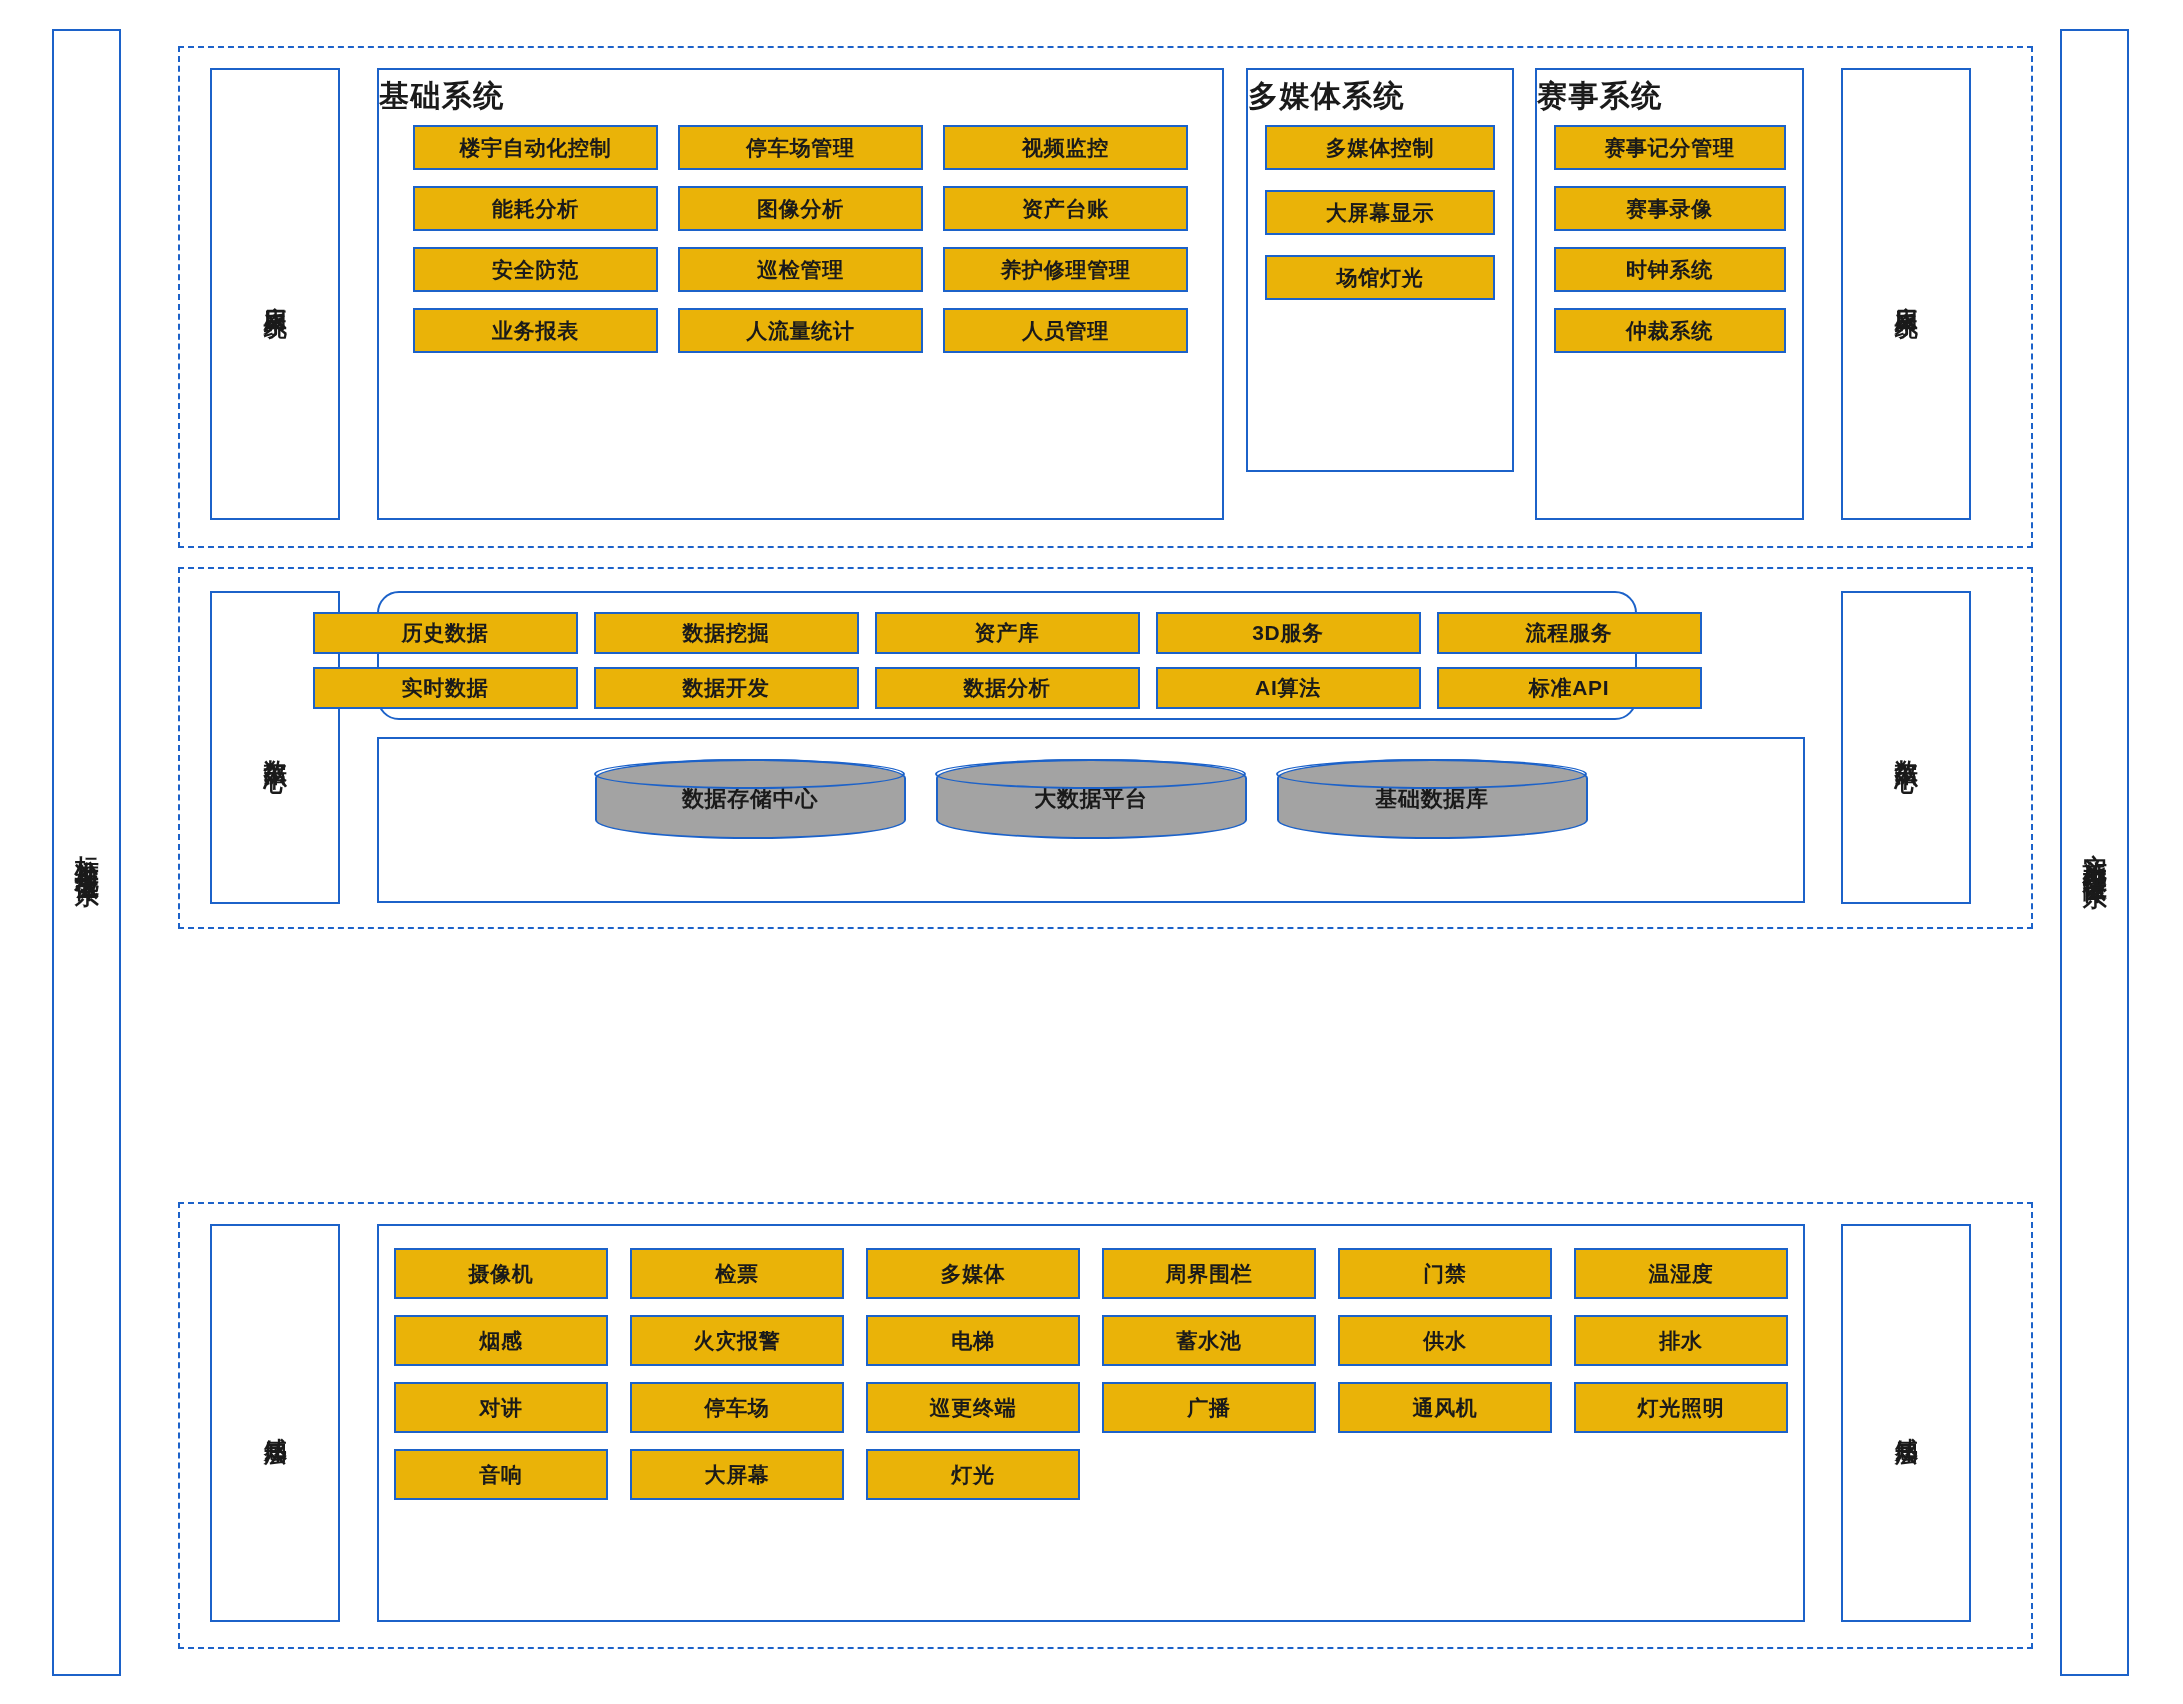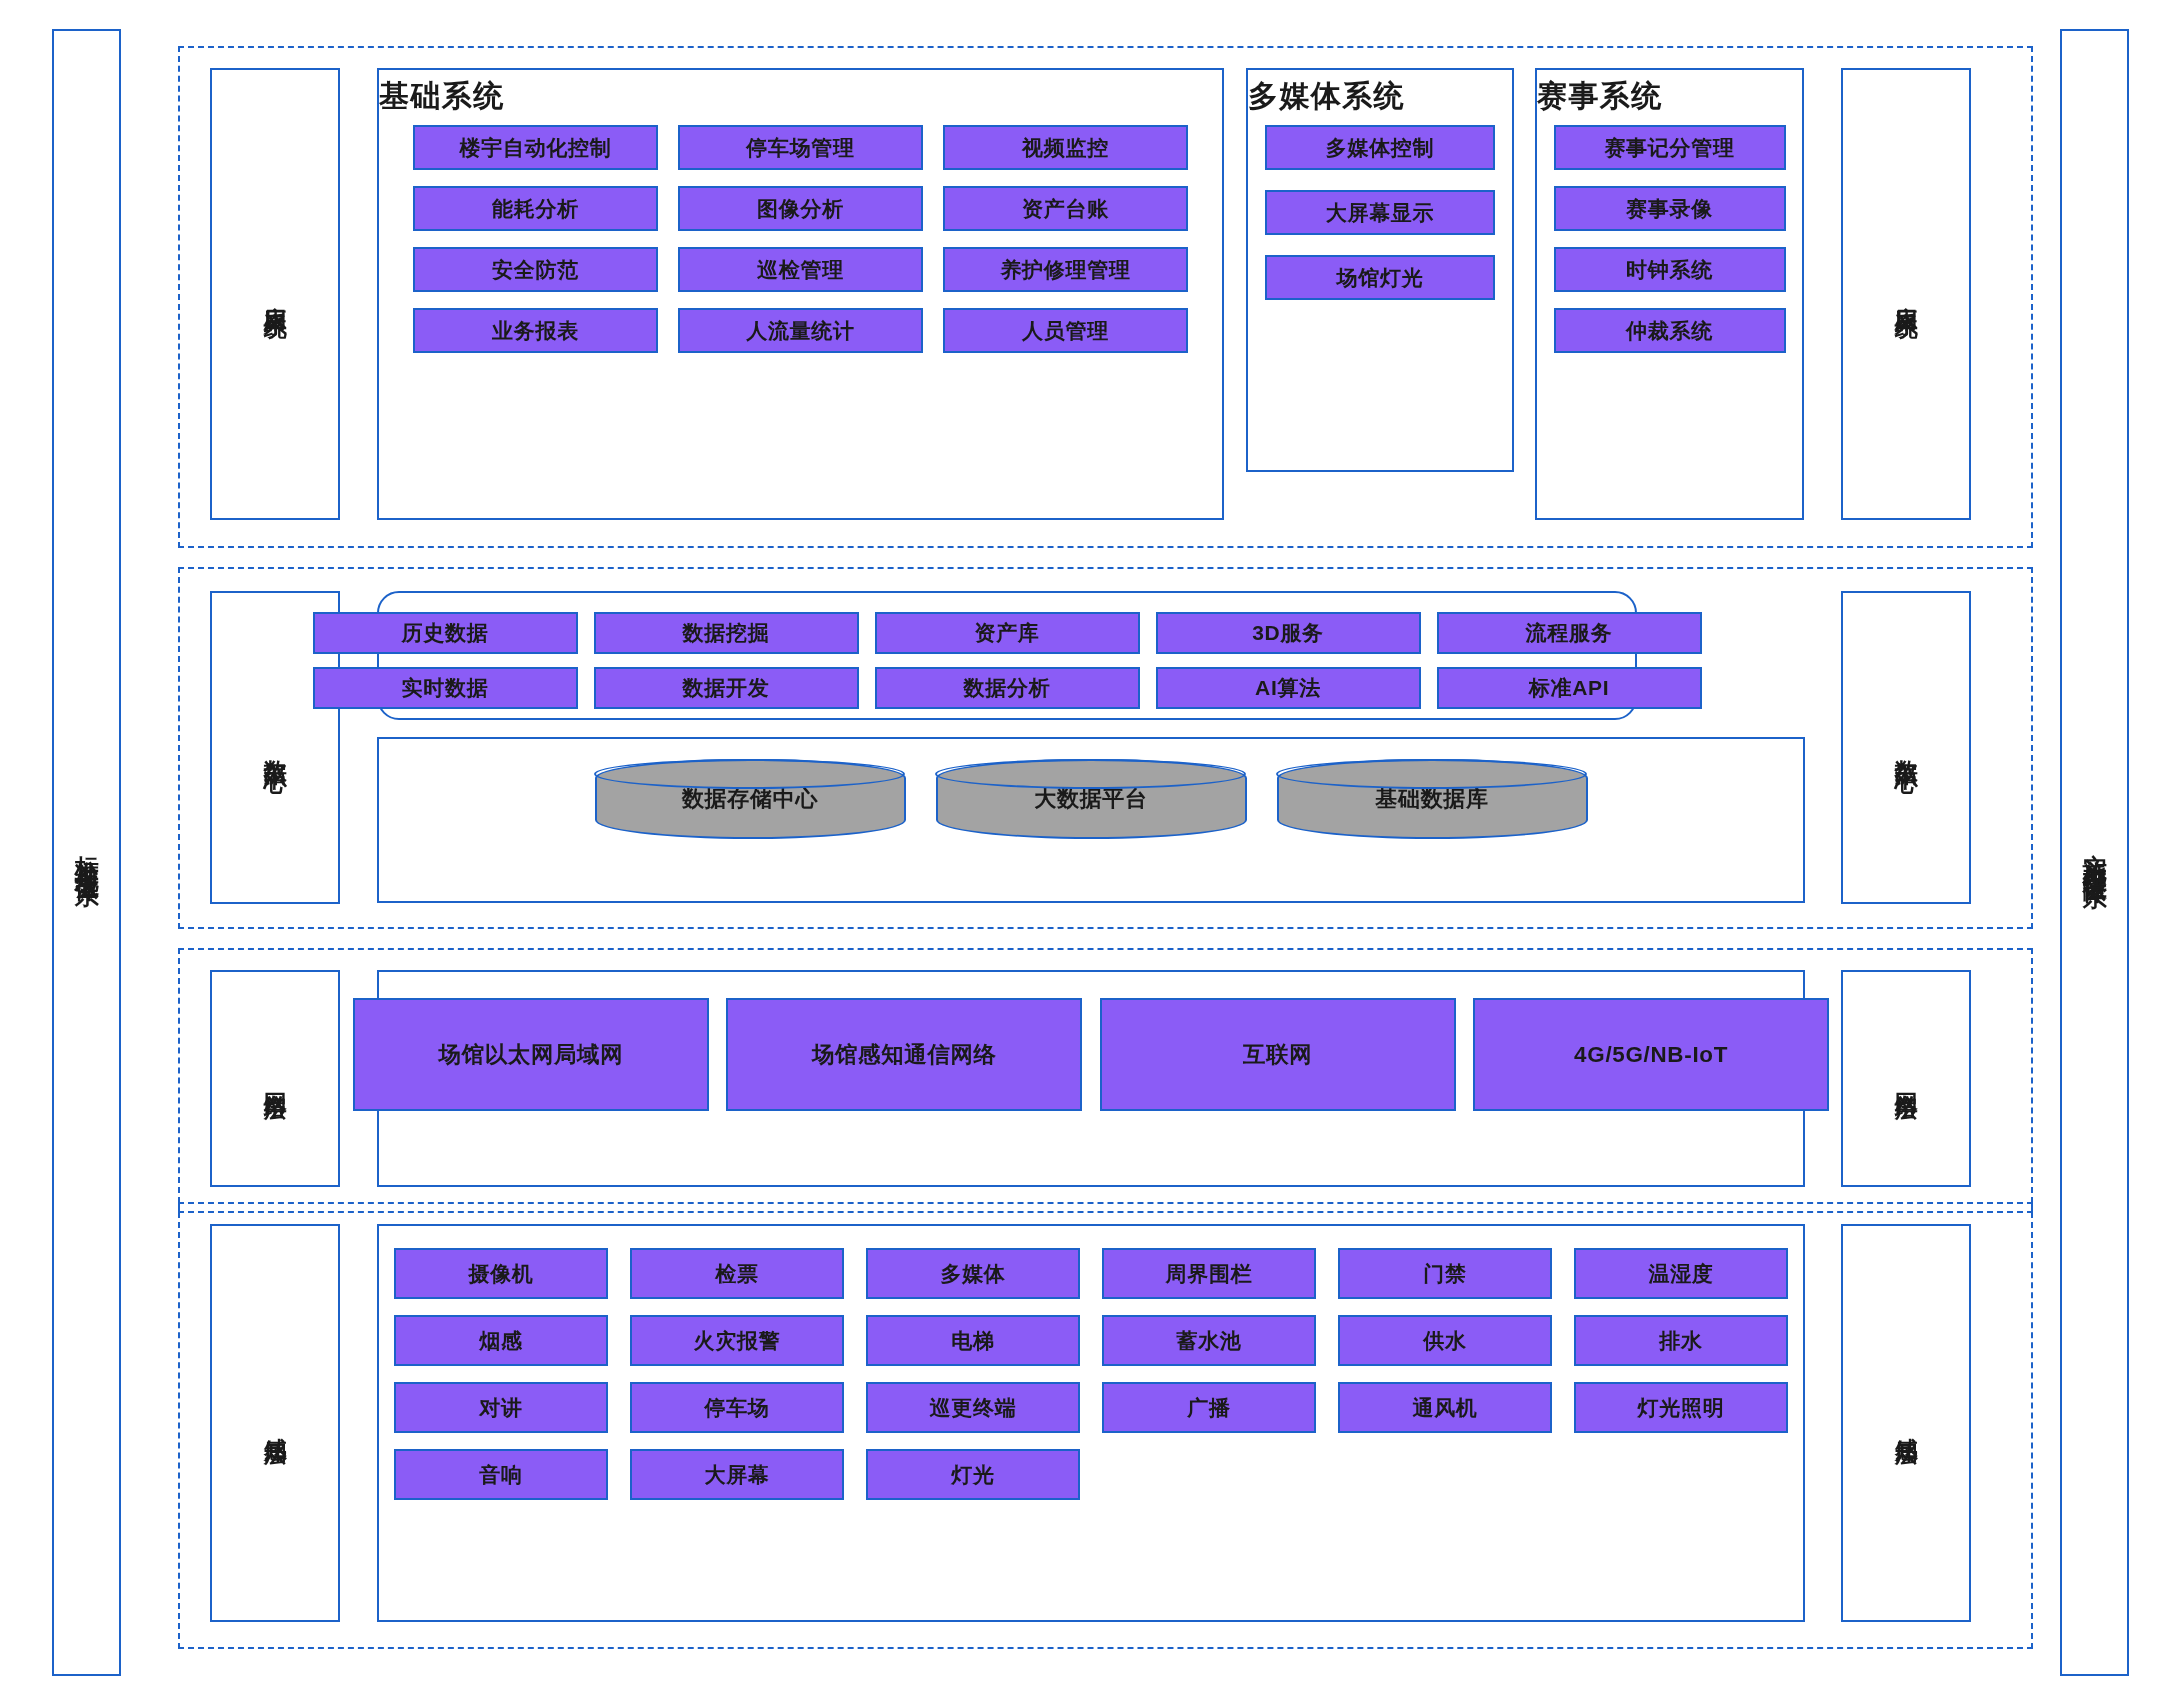--- a/index.html
+++ b/index.html
@@ -89,21 +89,21 @@
   
   .chip {
     border: 2.2px solid #1c62c9;
     box-sizing: border-box;
     display: flex;
     align-items: center;
     justify-content: center;
     font-size: 21px;
     font-weight: bold;
     letter-spacing: 0.7px;
-    background: #8b5cf6;
+    background: #eab308;
     text-align: center;
   }
 
   .grid {
     display: grid;
     justify-content: center;
   }
 
   
   .basic-grid {
@@ -296,38 +296,20 @@
 
     <div class="group" style="left:197px; top:168px; width:1428px; height:166px;">
       <div class="db-row">
         <div class="cylinder">数据存储中心</div>
         <div class="cylinder">大数据平台</div>
         <div class="cylinder">基础数据库</div>
       </div>
     </div>
   </div>
 
-  <div class="band band-net">
-
-    <div class="side-tag" style="left:30px; top:20px; height:217px;">
-      <div class="vtext">网络层</div>
-    </div>
-    <div class="side-tag" style="left:1661px; top:20px; height:217px;">
-      <div class="vtext">网络层</div>
-    </div>
-
-    <div class="group" style="left:197px; top:20px; width:1428px; height:217px;">
-      <div class="grid net-grid">
-        <div class="chip">场馆以太网局域网</div>
-        <div class="chip">场馆感知通信网络</div>
-        <div class="chip">互联网</div>
-        <div class="chip">4G/5G/NB-IoT</div>
-      </div>
-    </div>
-  </div>
 
   <div class="band band-sense">
 
     <div class="side-tag" style="left:30px; top:20px; height:398px;">
       <div class="vtext">感知层</div>
     </div>
     <div class="side-tag" style="left:1661px; top:20px; height:398px;">
       <div class="vtext">感知层</div>
     </div>
 

